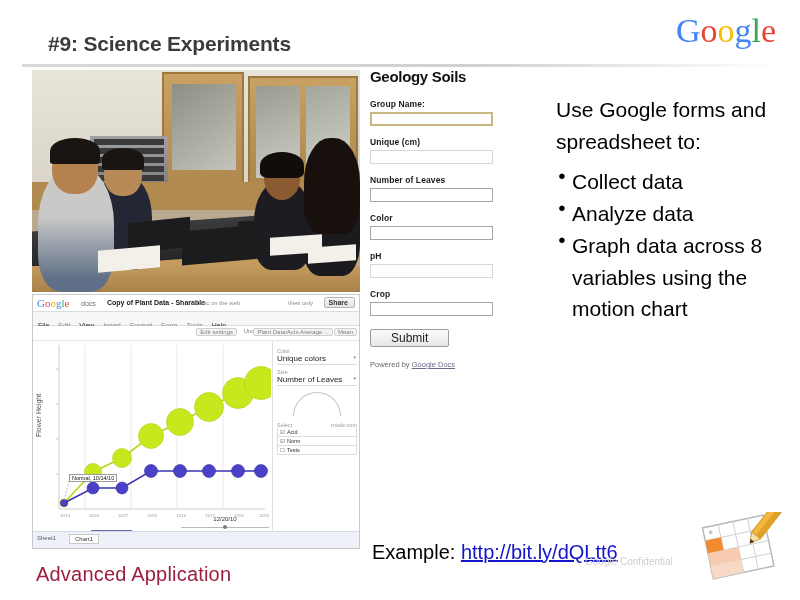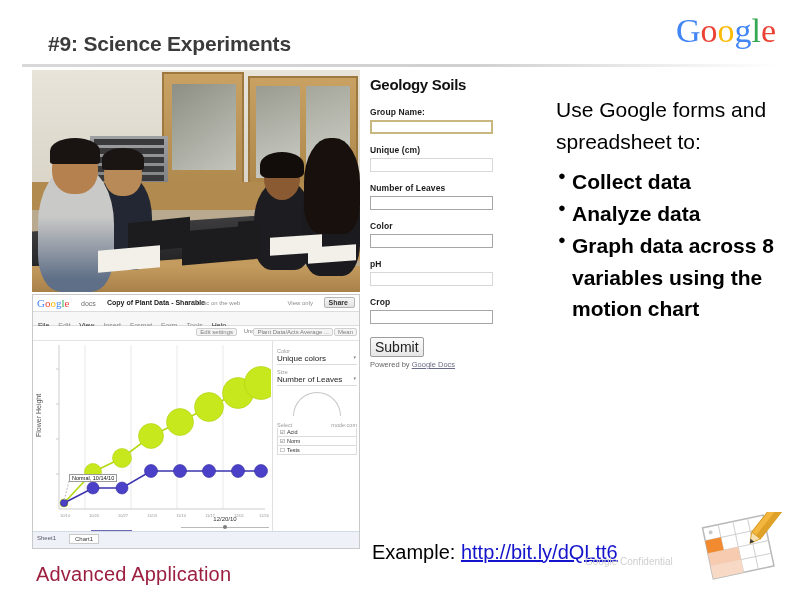--- a/index.html
+++ b/index.html
@@ -198,57 +198,57 @@
     width:4px; height:4px; border-radius:50%; background:#7d7d7d; }
   .tip {
     position:absolute; font-size:5.5px; color:#111; background:#fff;
     border:1px solid #9a9a9a; padding:0 2px; white-space:nowrap;
   }
   #tip-normal { left:36px; top:133px; }
   #tip-acid { left:58px; top:189px; border-color:#6d6ab5; }
 
   
   #google-form {
-    position:absolute; left:370px; top:76px; width:146px; height:462px;
+    position:absolute; left:370px; top:68px; width:146px; height:462px;
   }
   #form-title {
     font-size:15px; font-weight:bold; color:#111; margin-bottom:14px;
     letter-spacing:-0.3px;
   }
   .field { margin-bottom:11px; }
   .field label {
     display:block; font-size:8.5px; font-weight:bold; color:#1b1b1b;
     margin-bottom:3px; letter-spacing:0.1px;
   }
   .field input {
     display:block; width:123px; height:14px; font-size:9px;
     border:1px solid #a6a6a6; background:#fff; padding:0 2px;
     font-family:"Liberation Sans", sans-serif; outline:none;
   }
   .field.focused input { border:2px solid #c9b780; }
   .field.light input { border-color:#d7d7d7; }
   #submit-button {
-    font-size:14px; color:#222; padding:1px 4px; margin-top:2px;
+    font-size:12px; color:#222; padding:1px 20px; margin-top:2px;
     background:linear-gradient(to bottom,#fbfbfb,#e6e6e6);
     border:1px solid #9d9d9d; border-radius:2px;
     font-family:"Liberation Sans", sans-serif;
   }
   #powered-by {
-    margin-top:3px; font-size:7.5px; color:#666; white-space:nowrap;
+    margin-top:13px; font-size:7.5px; color:#666; white-space:nowrap;
   }
   #powered-by a { color:#6b6b8a; text-decoration:underline; }
 
   
   #right-copy {
     position:absolute; left:548px; top:86px; width:248px;
     font-size:21px; line-height:1.52; color:#000;
   }
   #right-copy .lead { margin:8px; }
   #right-copy ul { list-style:none; margin:0; padding:0 0 0 10px; }
-  #right-copy li { position:relative; padding-left:14px;font-weight:bold; }
+  #right-copy li { position:relative; padding-left:14px; }
   #right-copy li::before {
     content:"\25CF"; position:absolute; left:0; top:0; font-size:13px;
   }
 
   
   #advanced-application {
     position:absolute; left:36px; top:563px;
     font-size:20px; color:#9c1f40; letter-spacing:0.2px;
   }
   #example-line {

